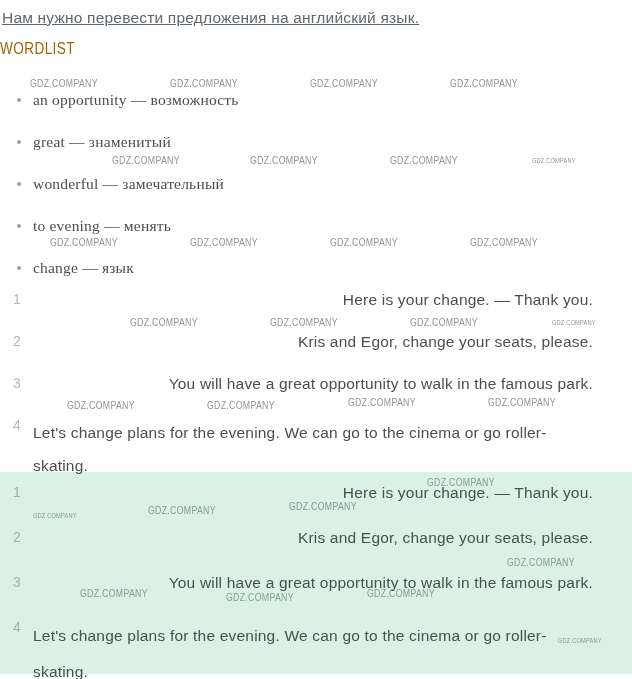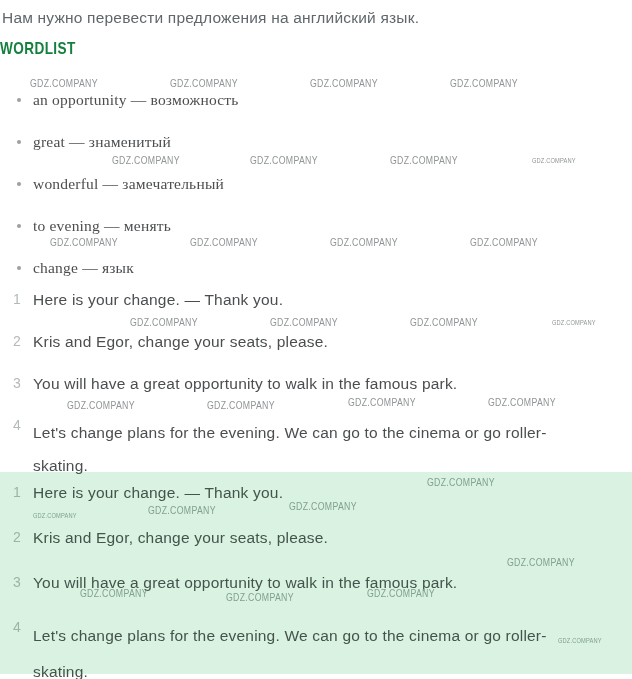--- a/index.html
+++ b/index.html
@@ -6,44 +6,44 @@
   .page{
     position:relative;
     width:632px;height:679px;
     background:#ffffff;
     font-family:"Liberation Sans","DejaVu Sans",sans-serif;
     overflow:hidden;
   }
   .row{position:absolute;white-space:nowrap;}
   .intro{
     left:2px;top:9px;
-    font-size:15.5px;color:#5f676c;letter-spacing:0.2px;
+    font-size:15.5px;color:#5f676c;letter-spacing:0.2px;text-decoration:underline;
   }
   .wordlist-title{
     left:0;top:39px;
-    font-size:17px;font-weight:700;color:#15803d;text-align:right;
+    font-size:17px;font-weight:400;color:#a16207;text-align:right;
   }
   .wordlist-title .cond{display:inline-block;transform:scaleX(0.8);transform-origin:0 50%;letter-spacing:0.5px;}
   .b-row{left:0;top:0;font-size:15.5px;color:#4b4e50;letter-spacing:0.2px;}
   .dot{
     position:absolute;left:17px;top:7px;
     width:4px;height:4px;border-radius:50%;
     background:#9ba0a2;
   }
   .b-txt{position:absolute;left:33px;top:0;font-family:Liberation Serif, serif;}
   .n-row{left:0;top:0;font-size:15.5px;color:#4b4e50;letter-spacing:0.2px;}
   .num{
     position:absolute;left:13px;top:1px;
     font-size:14px;color:#b3b8ba;
   }
   .n-txt{
     position:absolute;left:33px;top:0;
     width:560px;white-space:normal;line-height:33px;
   }
-  .one-line .n-txt{line-height:19px;}
+  .one-line .n-txt{line-height:19px;text-align:right;}
   .answers-bg{
     position:absolute;left:0;top:472px;
     width:632px;height:202px;
     background:#d9f2e2;
   }
   .g-row{color:#44544b;}
   .g-row .num{color:#9cb4a5;}
   .g-row .n-txt{line-height:36px;}
   .g-row.one-line .n-txt{line-height:19px;}
   .wm{

